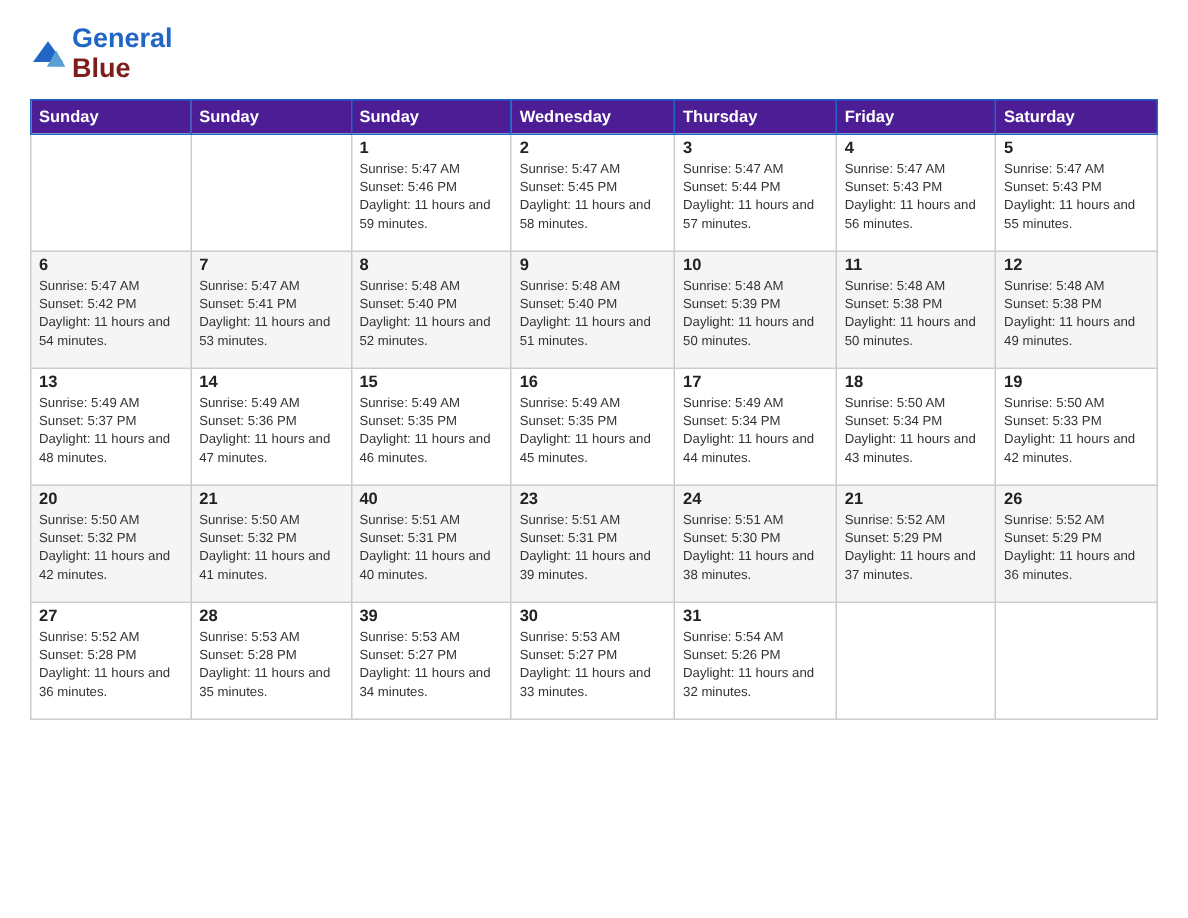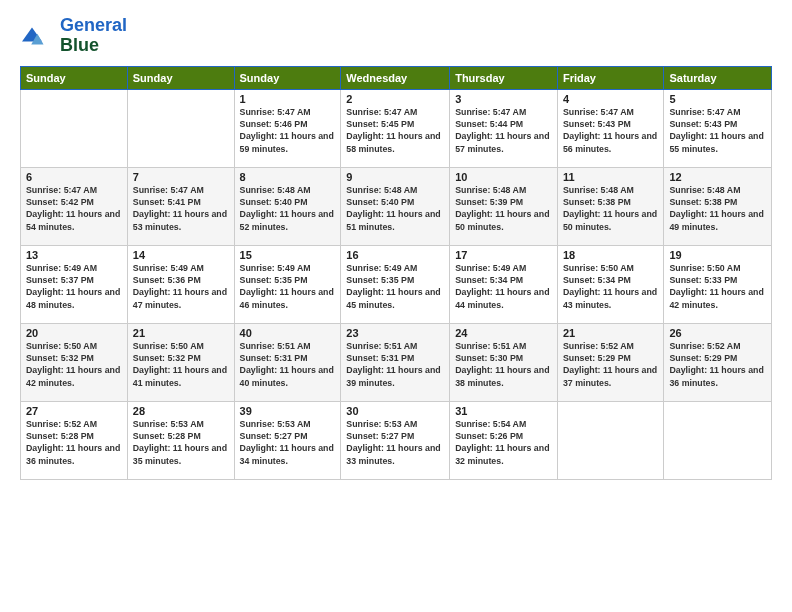--- a/index.html
+++ b/index.html
@@ -18,21 +18,21 @@
     }
     .header {
       display: flex;
       justify-content: space-between;
       align-items: flex-start;
       margin-bottom: 10px;
     }
     .logo {
       display: flex;
       align-items: center;
-      gap: 16px;
+      gap: 4px;
     }
     .logo-text {
       font-size: 18px;
       font-weight: bold;
       color: #1a1a2e;
       line-height: 1.1;
     }
     .logo-text span {
       color: #2166c4;
     }
@@ -51,21 +51,21 @@
     .location-title {
       font-size: 14px;
       color: #444;
     }
     table {
       width: 100%;
       border-collapse: collapse;
       font-size: 9.5px;
     }
     thead th {
-      background: #4d7c0f;
+      background: #4c1d95;
       color: #fff;
       text-align: left;
       padding: 5px 5px;
       font-size: 11px;
       border: 1px solid #2166c4;
     }
     tbody td {
       border: 1px solid #ccc;
       vertical-align: top;
       padding: 3px 5px;
@@ -80,39 +80,38 @@
     .day-num {
       font-weight: bold;
       font-size: 11px;
       display: block;
       margin-bottom: 1px;
     }
     .day-info {
       font-size: 8.8px;
       line-height: 1.4;
       color: #333;
-      font-weight: bold;
     }
     .empty-cell {
       background: #fff !important;
     }
   </style>
 </head>
 <body>
 
 <div class="page">
   <div class="header">
     <div class="logo">
       <svg class="logo-icon" viewBox="0 0 30 26" width="30" height="26">
         <polygon points="15,2 28,20 2,20" fill="#2166c4"></polygon>
         <polygon points="22,10 30,24 14,24" fill="#5a9fd4"></polygon>
       </svg>
       <div class="logo-text">
         <div><span>General</span></div>
-        <div><span style="color:#14532d">Blue</span></div>
+        <div><span style="color:#7f1d1d">Blue</span></div>
       </div>
     </div>
     <div class="title-block">
       <div class="month-title"></div>
       <div class="location-title"></div>
     </div>
   </div>
 
   <table>
     <thead>

